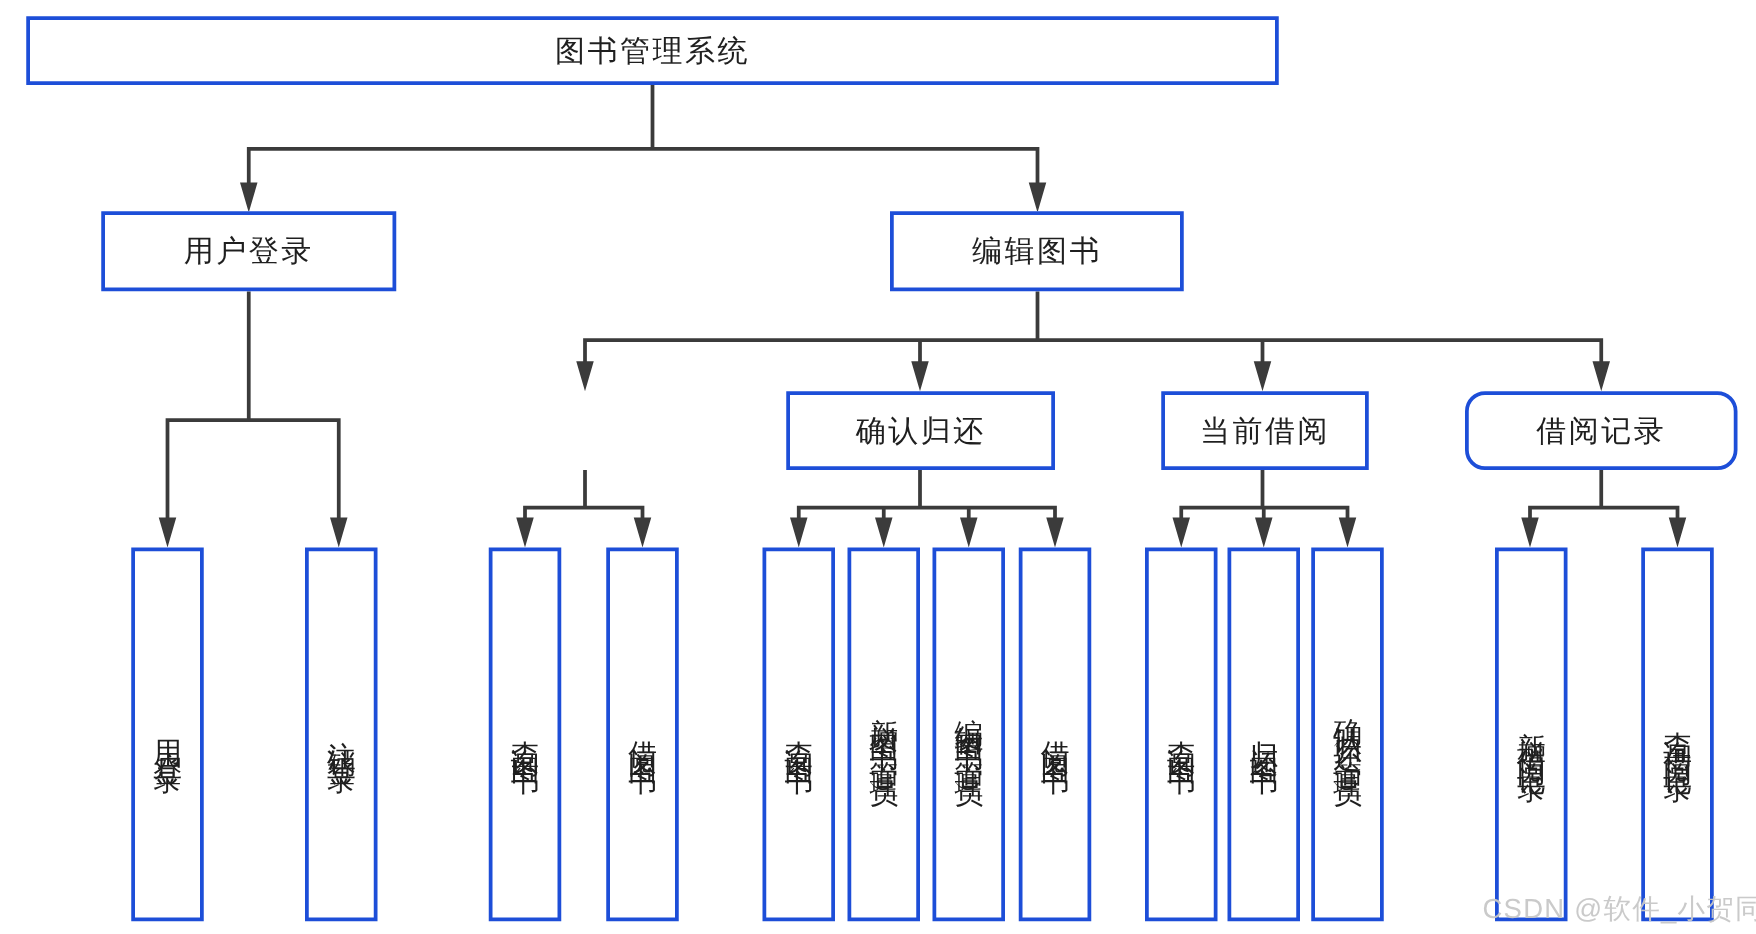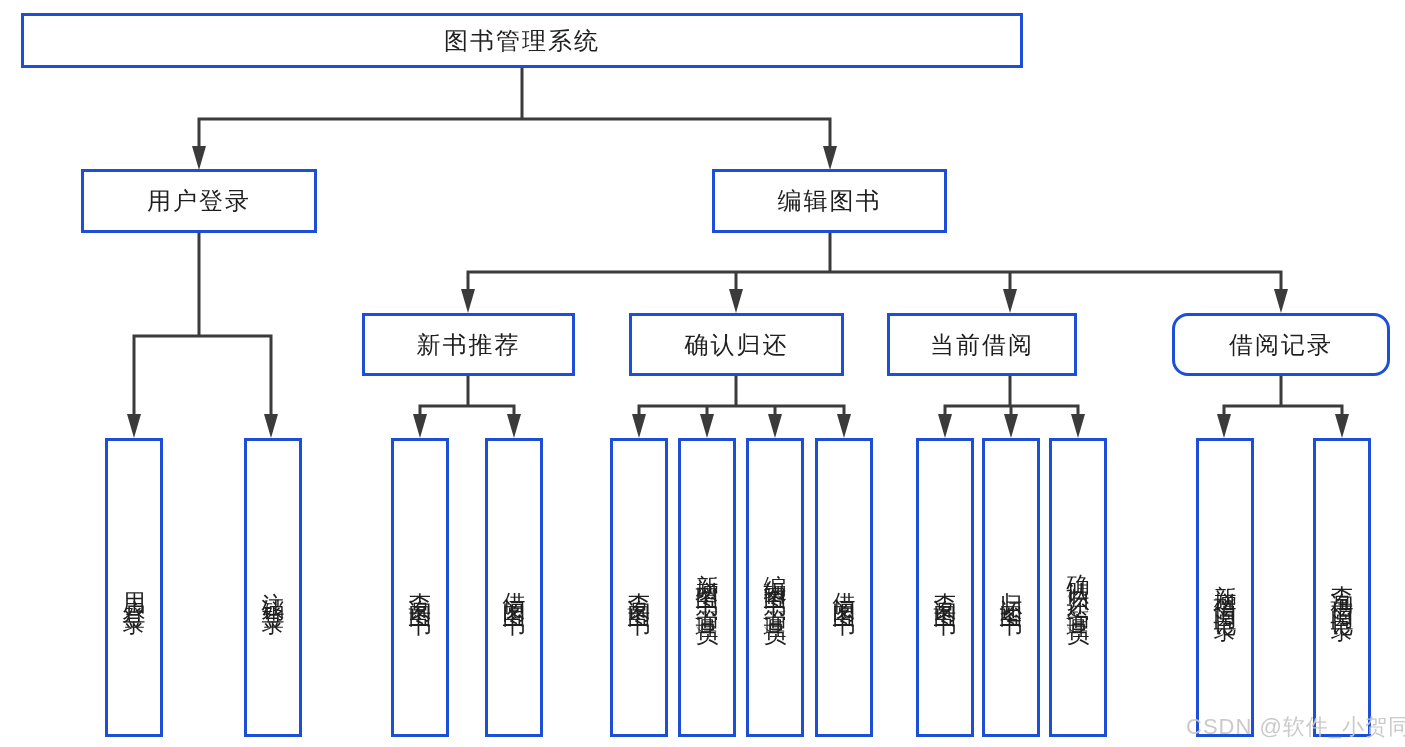--- a/index.html
+++ b/index.html
@@ -71,23 +71,22 @@
              M632 414L646 414L639 438Z M700 414L714 414L707 438Z M768 414L782 414L775 438Z M837 414L851 414L844 438Z
              M938 414L952 414L945 438Z M1004 414L1018 414L1011 438Z M1071 414L1085 414L1078 438Z
              M1217 414L1231 414L1224 438Z M1335 414L1349 414L1342 438Z"></path>
   </svg>
 
   <div class="box h-label" style="left:21px;top:13px;width:1002px;height:55px;">图书管理系统</div>
 
   <div class="box h-label" style="left:81px;top:169px;width:236px;height:64px;">用户登录</div>
   <div class="box h-label" style="left:712px;top:169px;width:235px;height:64px;">编辑图书</div>
 
-  <div class="box h-label" style="left:362px;top:313px;width:213px;height:63px;">新书推荐</div>
   <div class="box h-label" style="left:629px;top:313px;width:215px;height:63px;">确认归还</div>
-  <div class="box h-label" style="left:887px;top:313px;width:190px;height:63px;">当前借阅</div>
+  <div class="box h-label" style="left:929px;top:313px;width:166px;height:63px;">当前借阅</div>
   <div class="box h-label" style="left:1172px;top:313px;width:218px;height:63px;border-radius:16px;">借阅记录</div>
 
   <div class="box v-label" style="left:105px;top:438px;width:58px;height:299px;">用户登录</div>
   <div class="box v-label" style="left:244px;top:438px;width:58px;height:299px;">注销登录</div>
 
   <div class="box v-label" style="left:391px;top:438px;width:58px;height:299px;">查询图书</div>
   <div class="box v-label" style="left:485px;top:438px;width:58px;height:299px;">借阅图书</div>
 
   <div class="box v-label" style="left:610px;top:438px;width:58px;height:299px;">查询图书</div>
   <div class="box v-label" style="left:678px;top:438px;width:58px;height:299px;">新增图书（管理员）</div>

